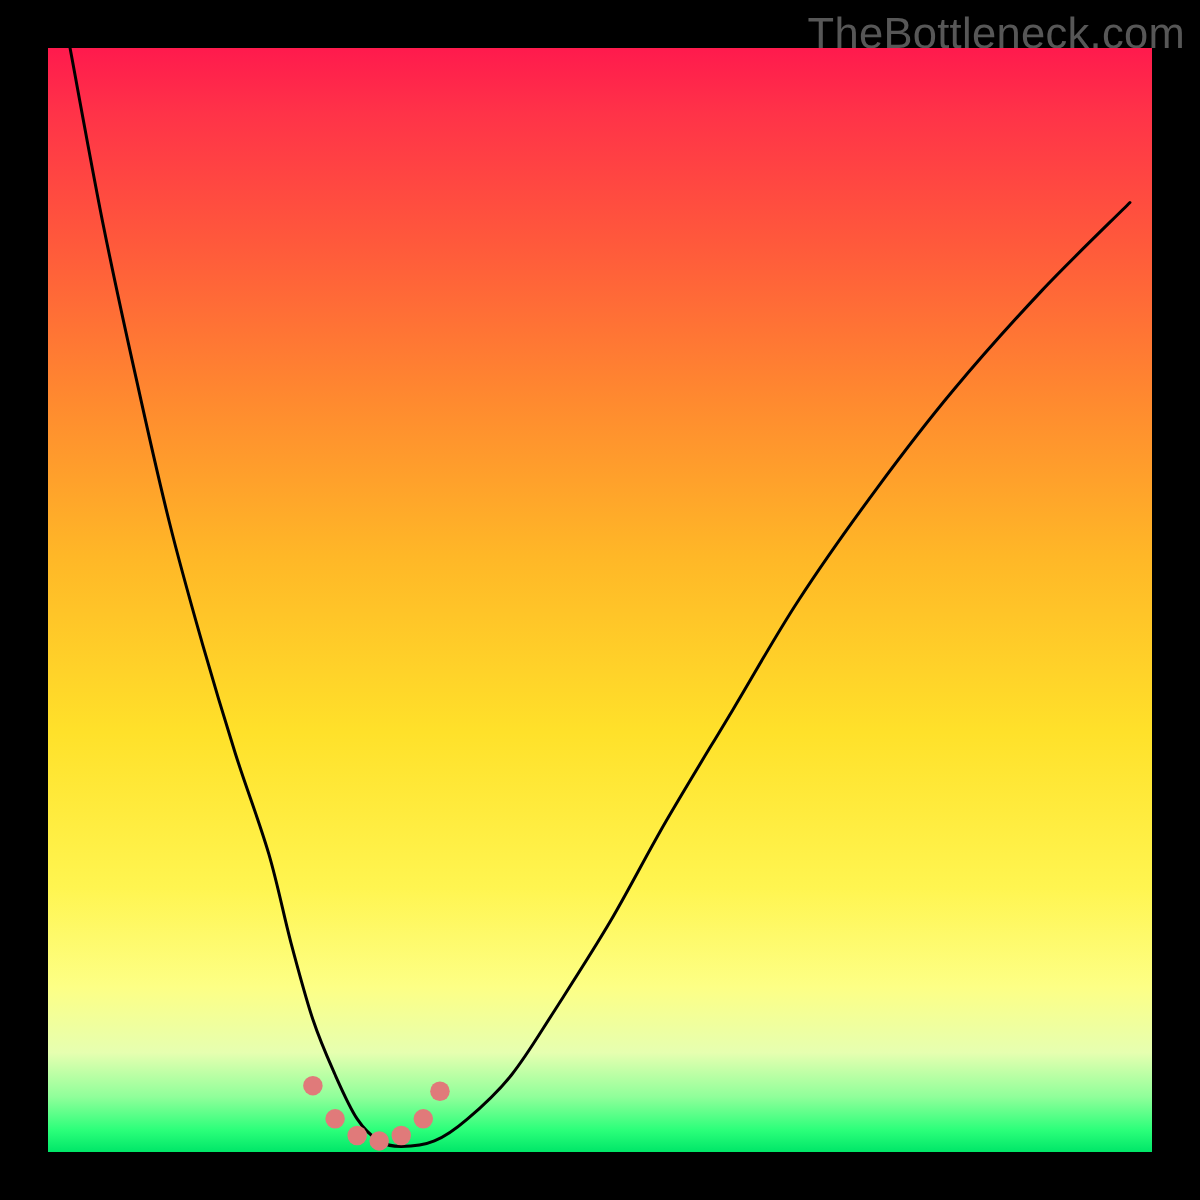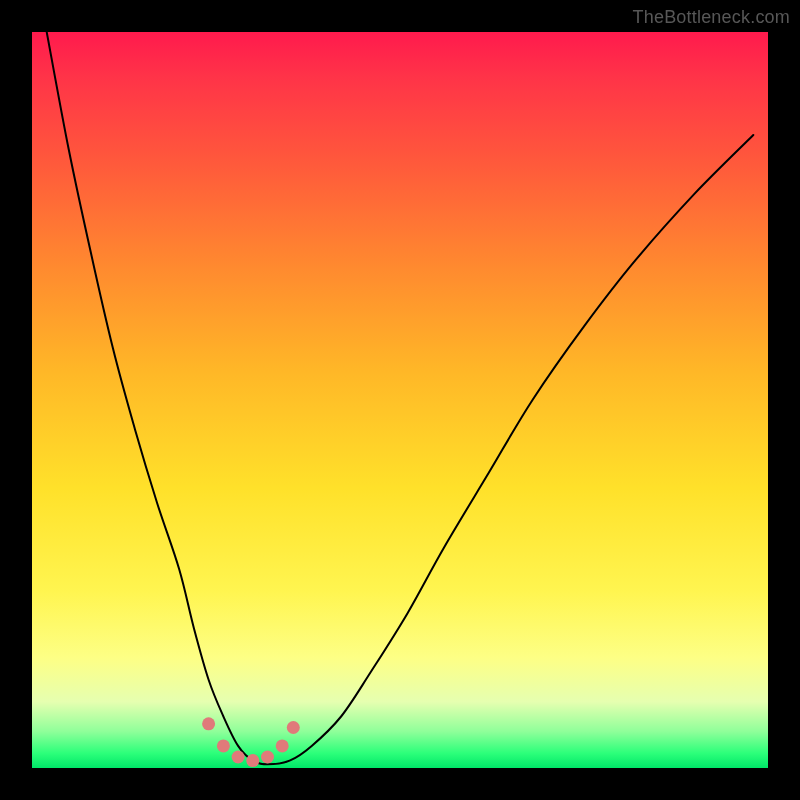--- a/index.html
+++ b/index.html
@@ -15,21 +15,21 @@
     position: relative;
     width: 800px;
     height: 800px;
     background: #000;
   }
   .watermark {
     position: absolute;
     top: 7px;
     right: 10px;
     color: #575757;
-    font-size: 18px;
+    font-size: 29px;
     font-weight: 500;
     letter-spacing: 0.2px;
   }
   .plot {
     position: absolute;
     left: 32px;
     top: 32px;
     width: 736px;
     height: 736px;
     background: linear-gradient(to bottom,

